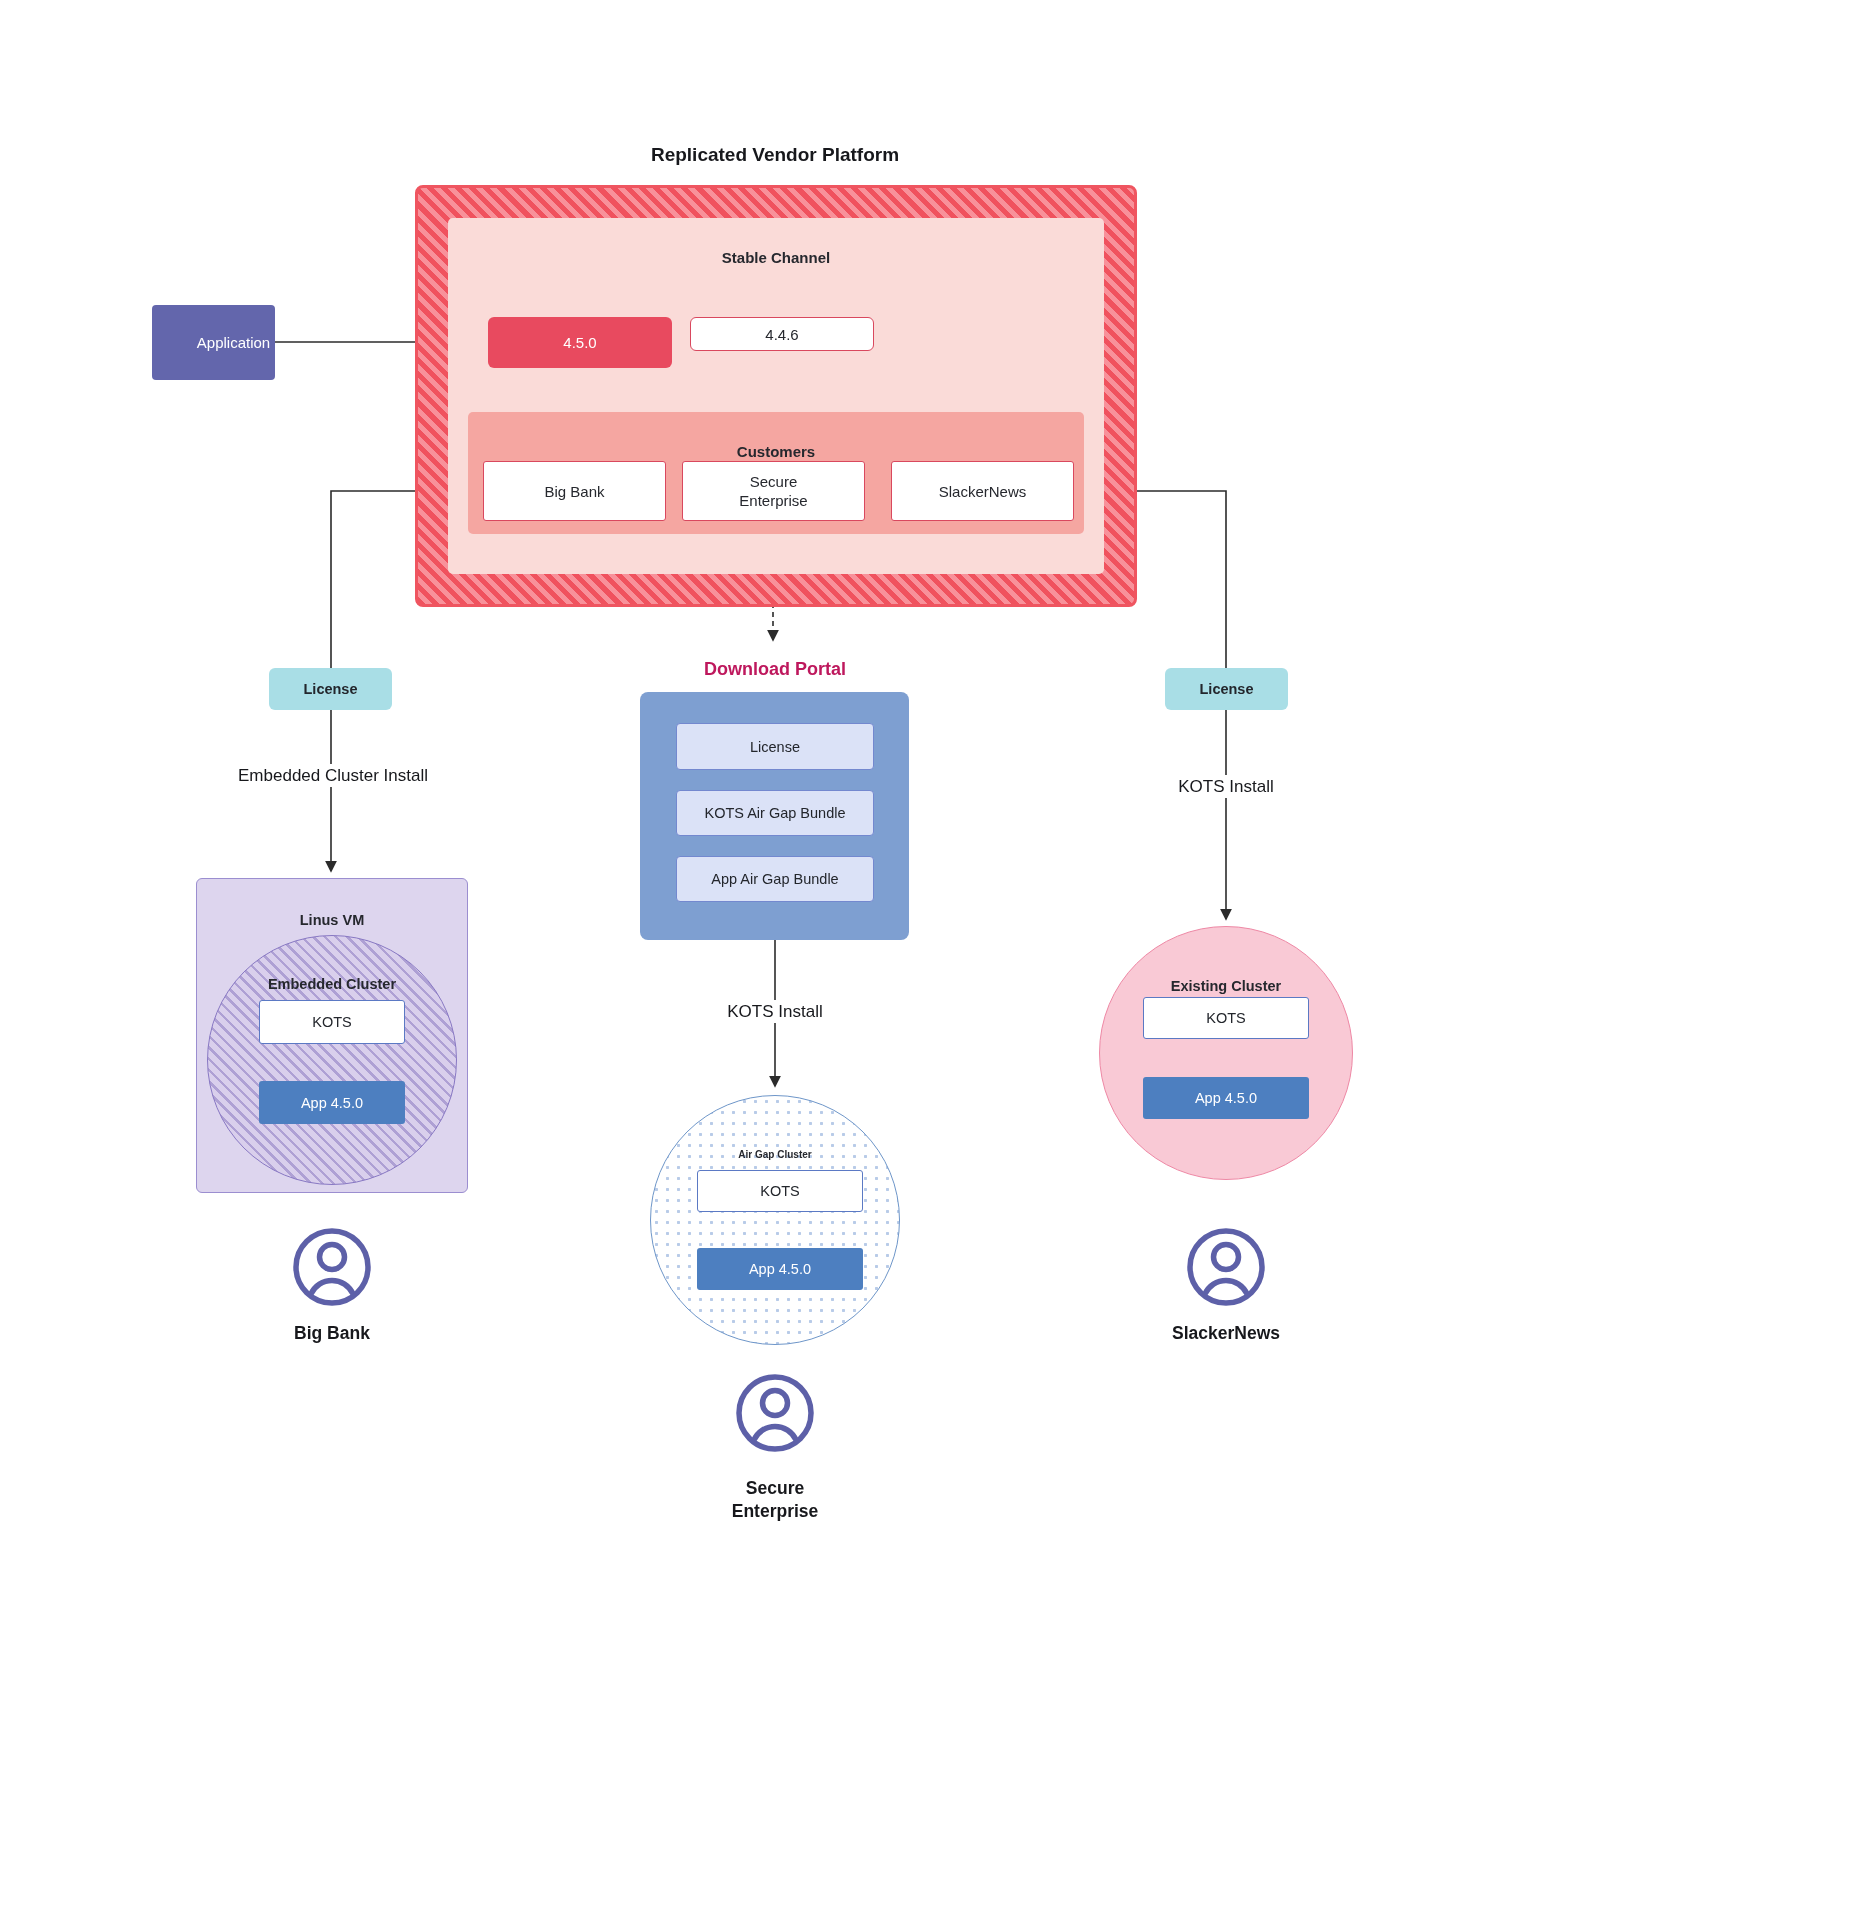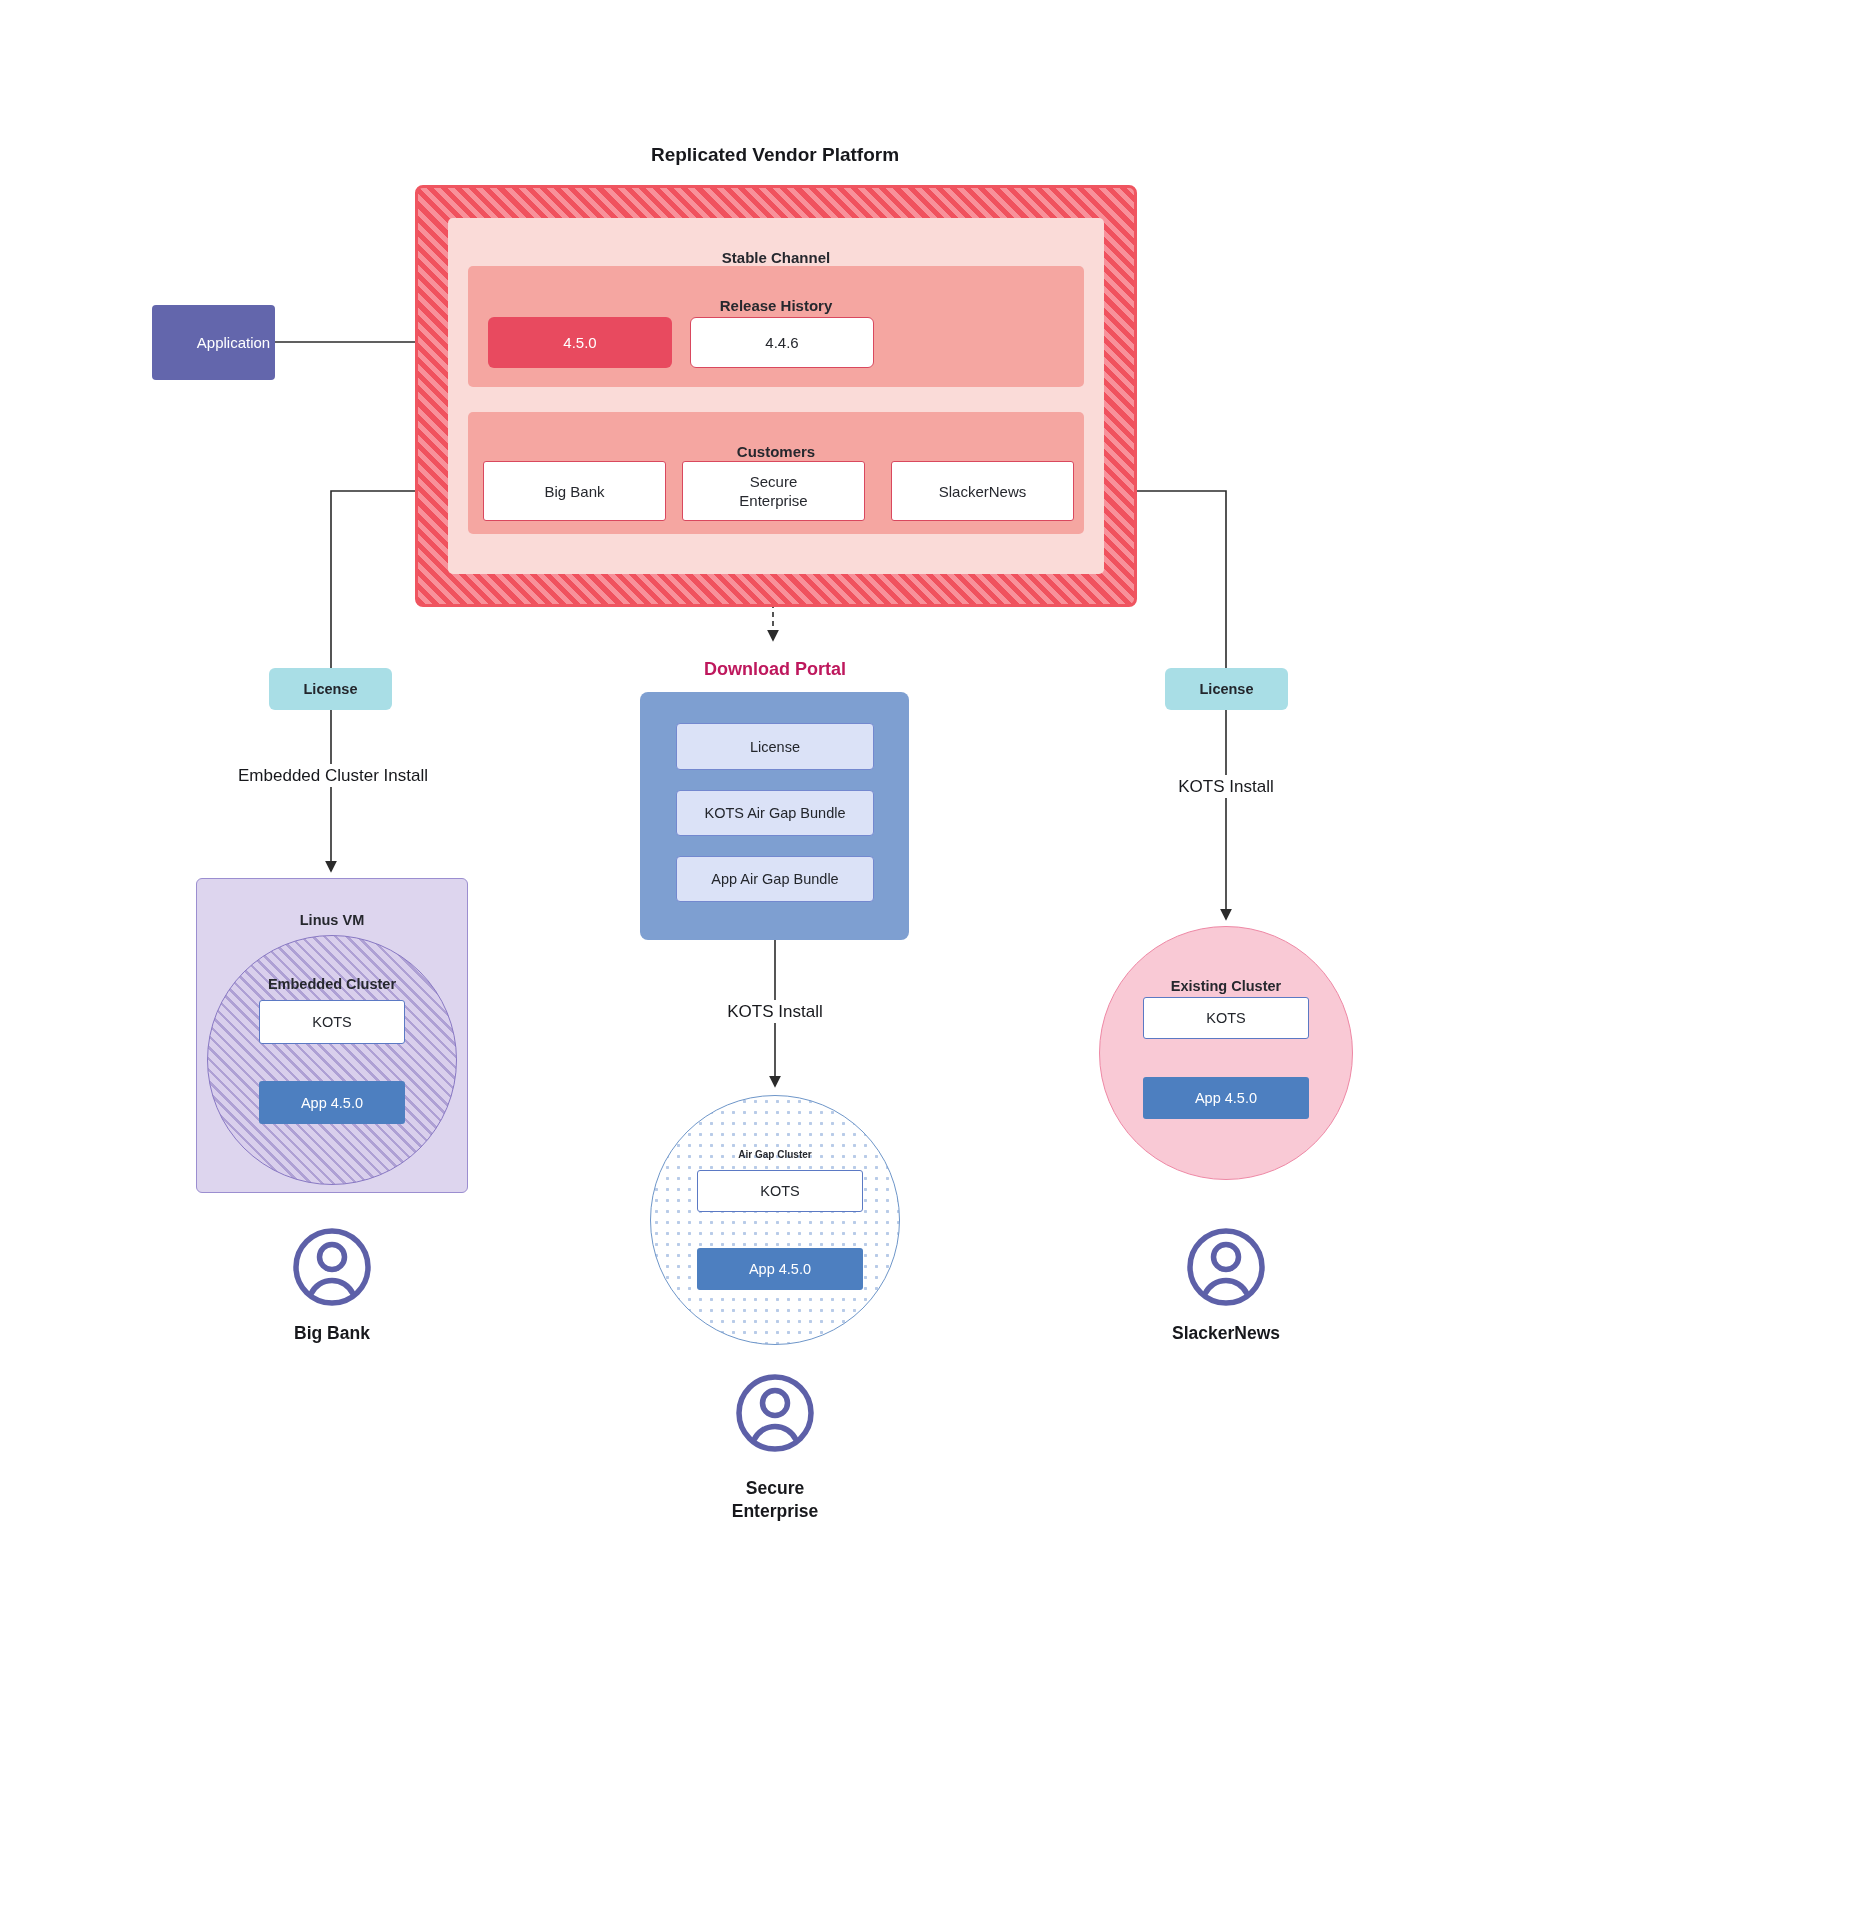--- a/index.html
+++ b/index.html
@@ -80,25 +80,22 @@
   </svg>
 
   <div class="abs title" style="left:475px;top:144px;width:600px;">Replicated Vendor Platform</div>
 
   <div class="abs outer-red" style="left:415px;top:185px;width:722px;height:422px;"></div>
 
   <div class="abs stable" style="left:448px;top:218px;width:656px;height:356px;">
     <div class="sec-label" style="top:16px;">Stable Channel</div>
   </div>
 
-  <div class="abs salmon" style="left:468px;top:266px;width:616px;height:121px;">
-    <div class="sec-label" style="top:16px;">Release History</div>
-  </div>
   <div class="abs center release-current" style="left:488px;top:317px;width:184px;height:51px;">4.5.0</div>
-  <div class="abs center release-prev" style="left:690px;top:317px;width:184px;height:51px;">4.4.6</div>
+  <div class="abs center release-prev" style="left:690px;top:317px;width:184px;height:34px;">4.4.6</div>
 
   <div class="abs salmon" style="left:468px;top:412px;width:616px;height:122px;">
     <div class="sec-label" style="top:16px;">Customers</div>
   </div>
   <div class="abs center customer-box" style="left:483px;top:461px;width:183px;height:60px;">
     <span>Big Bank</span>
   </div>
   <div class="abs center customer-box" style="left:682px;top:461px;width:183px;height:60px;">
     <span style="display:inline-block;max-width:95px;">Secure Enterprise</span>
   </div>

